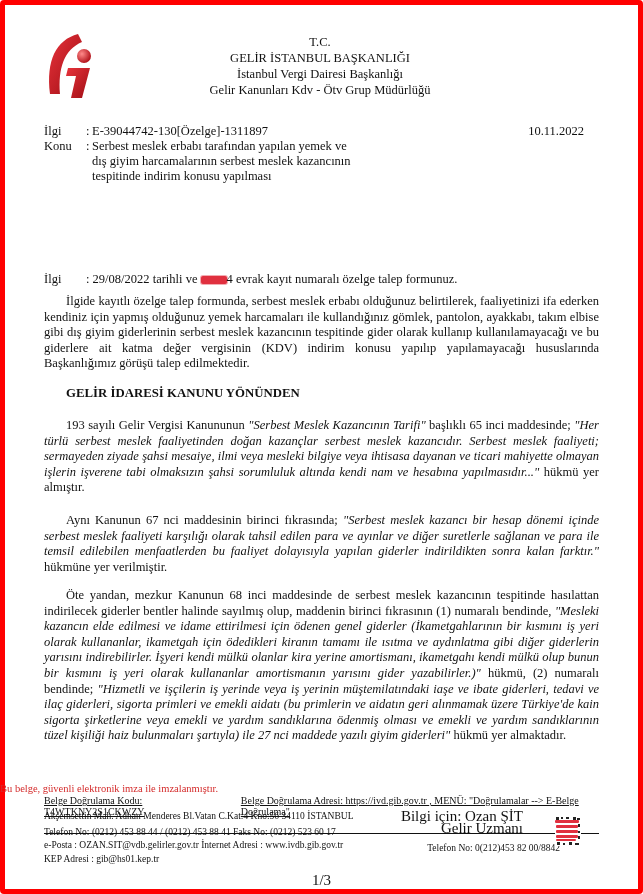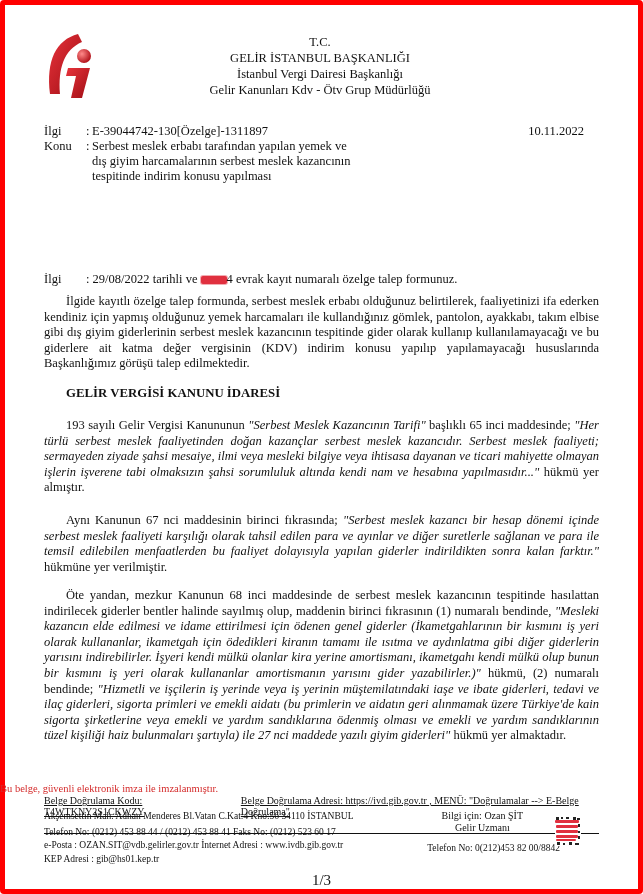--- a/index.html
+++ b/index.html
@@ -40,21 +40,21 @@
   .section-title { position: absolute; left: 66px; top: 386px; font-size: 12.8px; font-weight: bold; }
   .signed { position: absolute; left: 0; width: 643px; top: 783px; text-align: left; color: #d42b2b; font-size: 10.5px; }
   .verify {
     position: absolute; left: 44px; width: 555px; top: 795px; font-size: 10px;
     border-bottom: 1px solid #111; padding-bottom: 16px; display: flex; text-decoration: underline;
   }
   .verify .code { width: 214px; }
   .contact { position: absolute; left: 44px; top: 810px; font-size: 9.5px; line-height: 13.5px; }
   .contact div:nth-child(2) { margin-top: 2px; }
   .contact div:nth-child(4) { }
-  .info-right { position: absolute; right: 120px; top: 810px; text-align: center; font-size: 10px; line-height: 12px; }
+  .info-right { position: absolute; right: 120px; top: 810px; text-align: right; font-size: 15px; line-height: 12px; }
   .phone-right { position: absolute; right: 83px; top: 843px; font-size: 9.5px; }
   .qr { position: absolute; left: 555px; top: 816px; width: 26px; height: 30px; }
   .pageno { position: absolute; left: 0; width: 643px; top: 872px; text-align: center; font-size: 15px; }
 </style>
 </head>
 <body>
 
 <div class="frame"></div>
 
 <div class="page">
@@ -98,21 +98,21 @@
 
 
   <div class="ilgi">
     <span class="lbl">İlgi</span><span>: 29/08/2022 tarihli ve </span><span class="redact" style="width:26px;"></span><span>4</span><span> evrak kayıt numaralı özelge talep formunuz.</span>
   </div>
 
   <div class="body" style="top:294px;">
     <p>İlgide kayıtlı özelge talep formunda, serbest meslek erbabı olduğunuz belirtilerek, faaliyetinizi ifa ederken kendiniz için yapmış olduğunuz yemek harcamaları ile kullandığınız gömlek, pantolon, ayakkabı, takım elbise gibi dış giyim giderlerinin serbest meslek kazancının tespitinde gider olarak kullanıp kullanılamayacağı ve bu giderlere ait katma değer vergisinin (KDV) indirim konusu yapılıp yapılamayacağı hususlarında Başkanlığımız görüşü talep edilmektedir.</p>
   </div>
 
-  <div class="section-title">GELİR VERGİSİ KANUNU İDARESİ</div>
+  <div class="section-title">GELİR İDARESİ KANUNU YÖNÜNDEN</div>
 
   <div class="body" style="top:418px;">
     <p><span>193 sayılı Gelir Vergisi Kanununun </span><em>"Serbest Meslek Kazancının Tarifi"</em><span> başlıklı 65 inci maddesinde; </span><em>"Her türlü serbest meslek faaliyetinden doğan kazançlar serbest meslek kazancıdır. Serbest meslek faaliyeti; sermayeden ziyade şahsi mesaiye, ilmi veya mesleki bilgiye veya ihtisasa dayanan ve ticari mahiyette olmayan işlerin işverene tabi olmaksızın şahsi sorumluluk altında kendi nam ve hesabına yapılmasıdır..."</em><span> hükmü yer almıştır.</span></p>
   </div>
 
   <div class="body" style="top:513px;">
     <p><span>Aynı Kanunun 67 nci maddesinin birinci fıkrasında; </span><em>"Serbest meslek kazancı bir hesap dönemi içinde serbest meslek faaliyeti karşılığı olarak tahsil edilen para ve ayınlar ve diğer suretlerle sağlanan ve para ile temsil edilebilen menfaatlerden bu faaliyet dolayısıyla yapılan giderler indirildikten sonra kalan farktır."</em><span> hükmüne yer verilmiştir.</span></p>
   </div>
 
   <div class="body" style="top:588px;">

